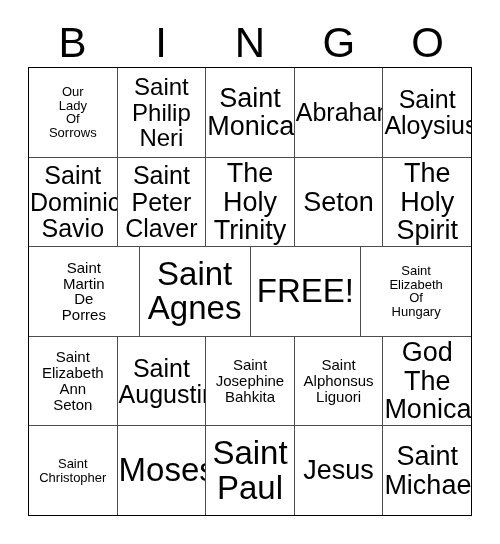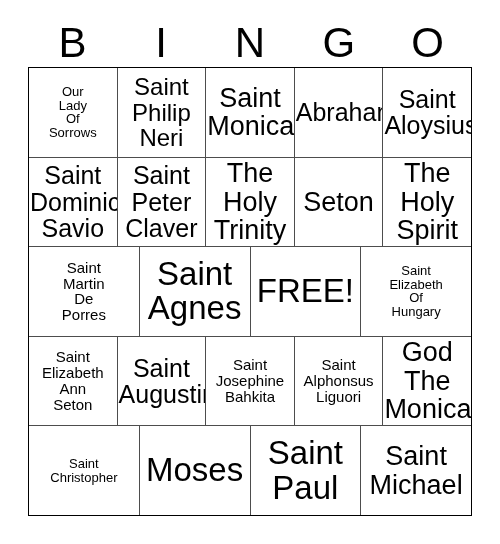--- a/index.html
+++ b/index.html
@@ -209,19 +209,22 @@
 Christopher</span>
         </div>
         <div class="cell">
           <span class="cell-text fs-xxl">Moses</span>
         </div>
         <div class="cell">
           <span class="cell-text fs-xxl">Saint
 Paul</span>
         </div>
         <div class="cell">
+          <span class="cell-text fs-xl">Jesus</span>
+        </div>
+        <div class="cell">
           <span class="cell-text fs-xl">Saint
 Michael</span>
         </div>
       </div>
     </div>
 
 </div>
 
 </body></html>

